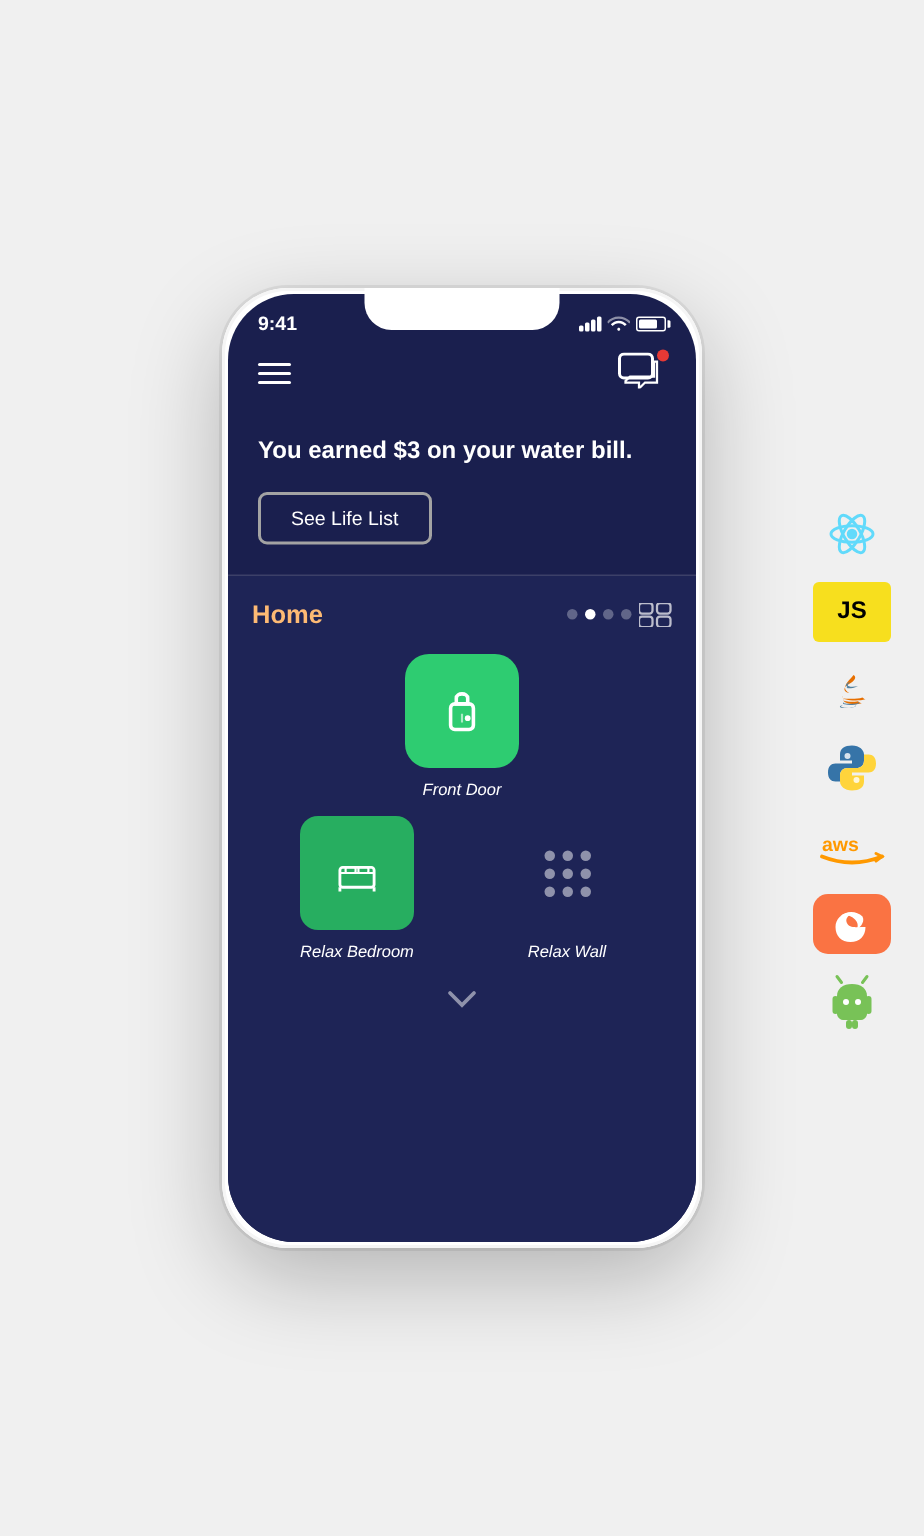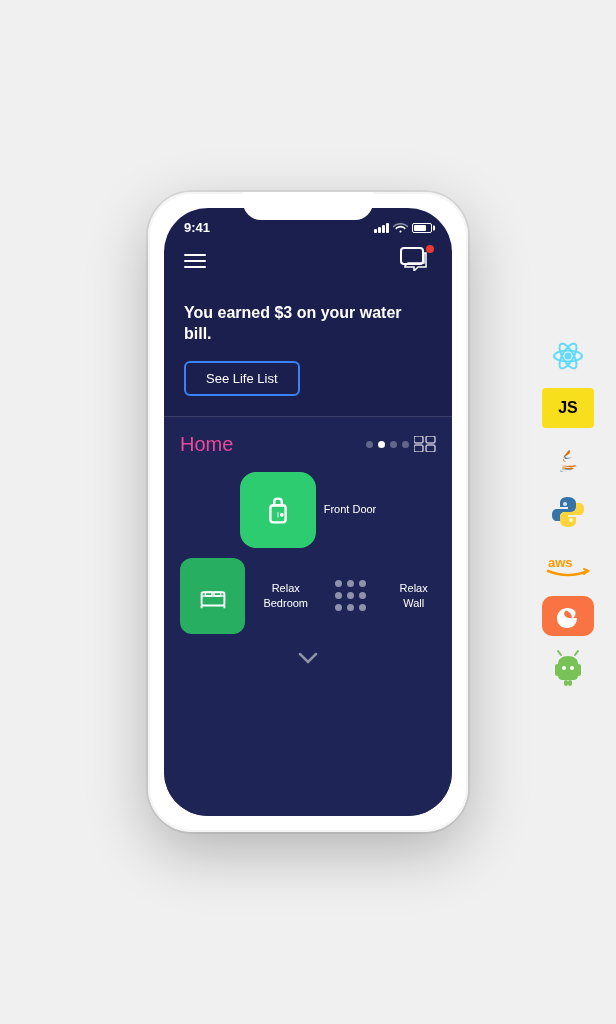--- a/index.html
+++ b/index.html
@@ -16,21 +16,21 @@
 
     
     .phone-frame {
       width: 320px;
       height: 640px;
       background: #ffffff;
       border-radius: 44px;
       box-shadow: 0 20px 60px rgba(0,0,0,0.25), 0 0 0 2px #e0e0e0, inset 0 0 0 2px #f5f5f5;
       position: relative;
       overflow: hidden;
-      padding: 16px;
+      padding: 4px;
     }
 
     
     .phone-notch {
       position: absolute;
       top: 0;
       left: 50%;
       transform: translateX(-50%);
       width: 130px;
       height: 28px;
@@ -168,21 +168,21 @@
 
     .hero-title {
       color: white;
       font-size: 16px;
       font-weight: 700;
       line-height: 1.3;
       margin-bottom: 16px;
     }
 
     .see-life-btn {
-      border: 2px solid #3b82f6;
+      border: 2px solid #a3a3a3;
       background: transparent;
       color: white;
       padding: 8px 20px;
       border-radius: 6px;
       font-size: 13px;
       cursor: pointer;
       font-weight: 500;
     }
 
     
@@ -202,46 +202,47 @@
     }
 
     .home-header {
       display: flex;
       justify-content: space-between;
       align-items: center;
       margin-bottom: 16px;
     }
 
     .home-title {
-      color: #ec4899;
-      font-size: 20px;
-      font-weight: 400;
+      color: #fdba74;
+      font-size: 17px;
+      font-weight: 700;
     }
 
     .pagination-dots {
       display: flex;
       align-items: center;
       gap: 5px;
     }
     .dot {
       width: 7px;
       height: 7px;
       border-radius: 50%;
       background: rgba(255,255,255,0.3);
     }
     .dot.active {
       background: white;
     }
 
     .device-item {
       display: flex;
-      flex-direction: row;
+      flex-direction: column;
       align-items: center;
       gap: 8px;
       cursor: pointer;
+      font-style: italic;
     }
 
     .device-icon-wrap {
       width: 76px;
       height: 76px;
       border-radius: 16px;
       display: flex;
       align-items: center;
       justify-content: center;
     }

